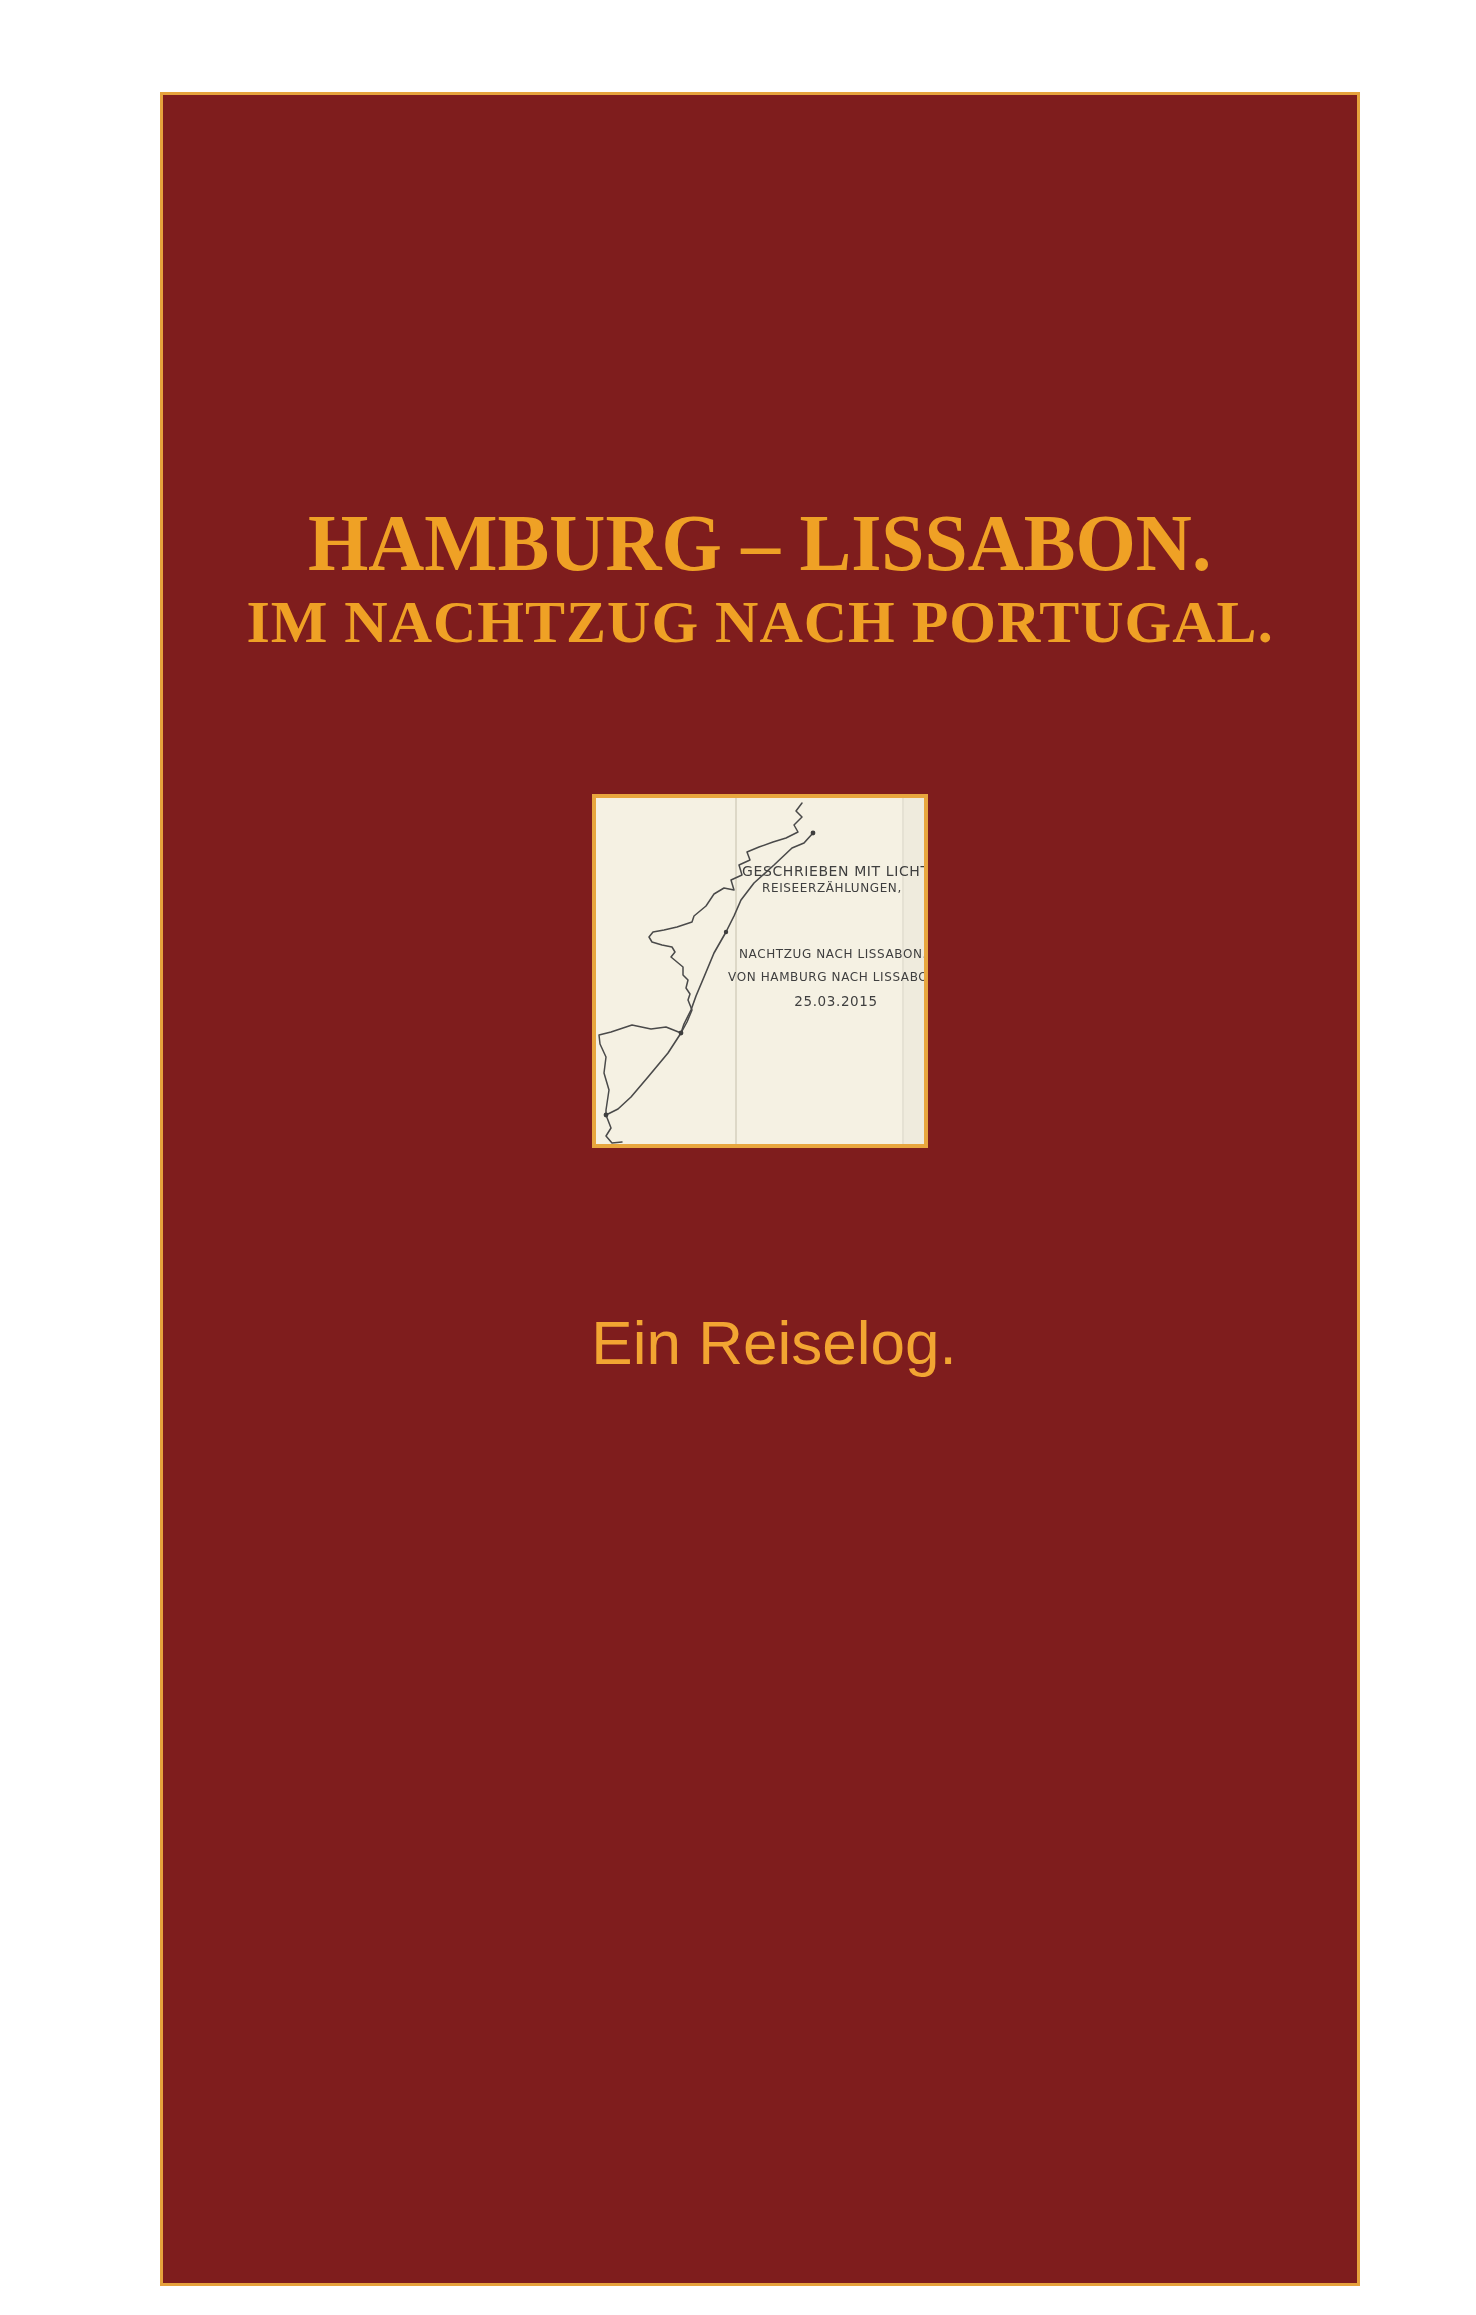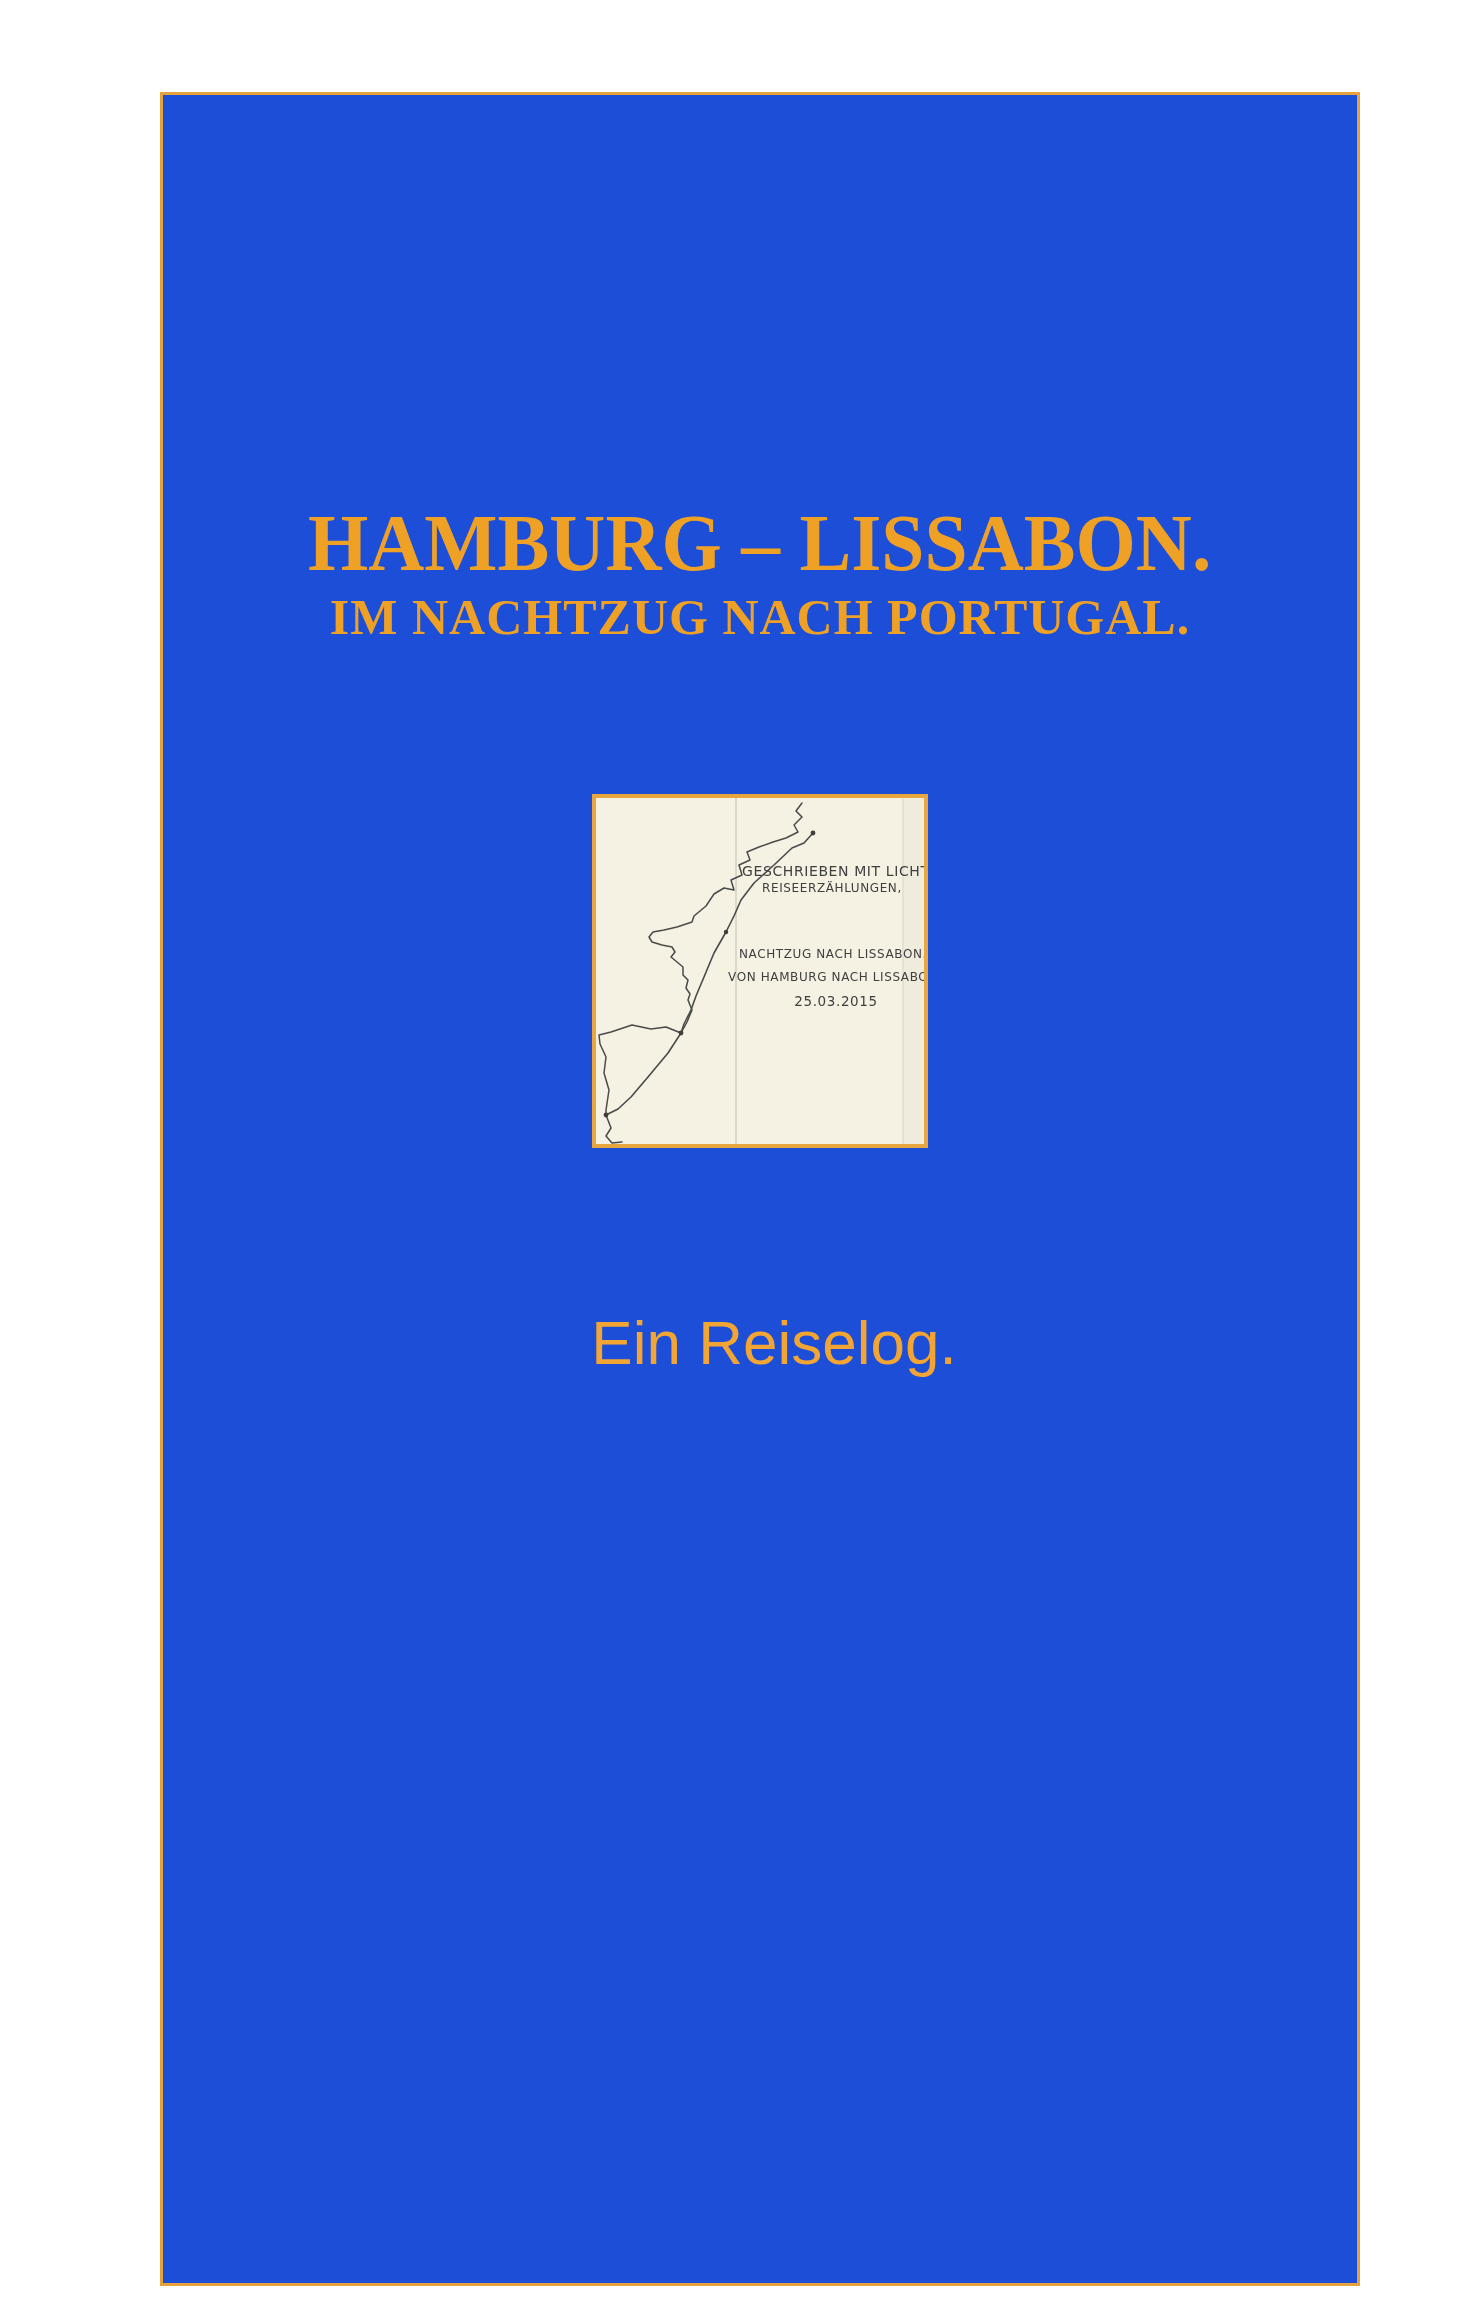--- a/index.html
+++ b/index.html
@@ -16,42 +16,42 @@
     width:1476px;height:2315px;
     position:relative;
     font-family:"Liberation Sans",sans-serif;
     overflow:hidden;
   }
   .frame{
     position:absolute;
     left:160px;top:92px;
     width:1200px;height:2194px;
     border:3px solid var(--frame-border);
-    background:#1d4ed8;
+    background:#7f1d1d;
   }
   .title{
     position:absolute;
     top:408px;left:0;right:0;
     text-align:center;
     font-family:"Liberation Serif",serif;
     font-weight:bold;
     font-size:80px;
     line-height:1.0;
     color:var(--title-text);
     letter-spacing:0px;
     white-space:nowrap;
   }
   .title>span{display:inline-block;transform:scaleX(0.97);}
   .subtitle{
     position:absolute;
     top:497px;left:0;right:0;
     text-align:center;
     font-family:"Liberation Serif",serif;
     font-weight:bold;
-    font-size:50px;
+    font-size:60px;
     line-height:1.0;
     color:var(--title-text);
     letter-spacing:1px;
     white-space:nowrap;
   }
   .map{
     position:absolute;
     top:699px;left:0;right:0;
     margin:0 auto;
     width:336px;height:354px;

